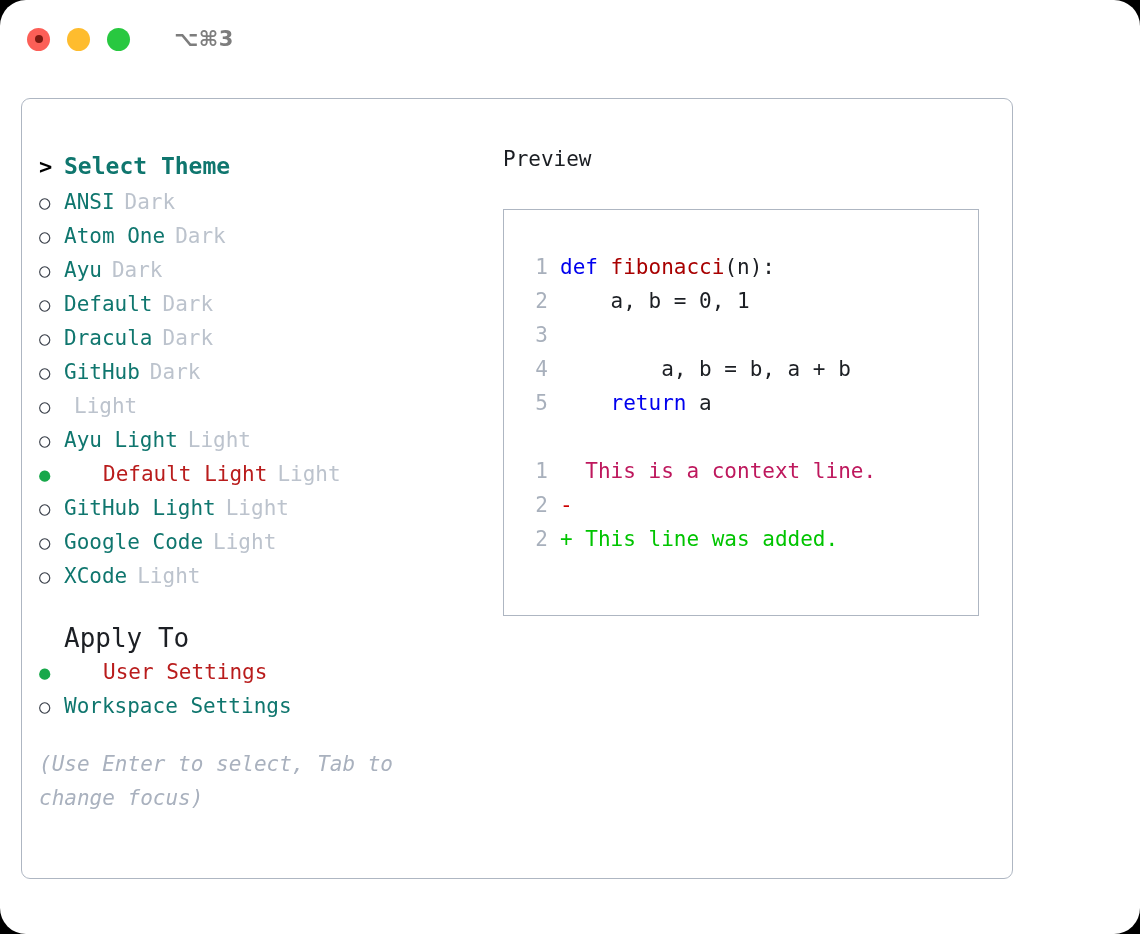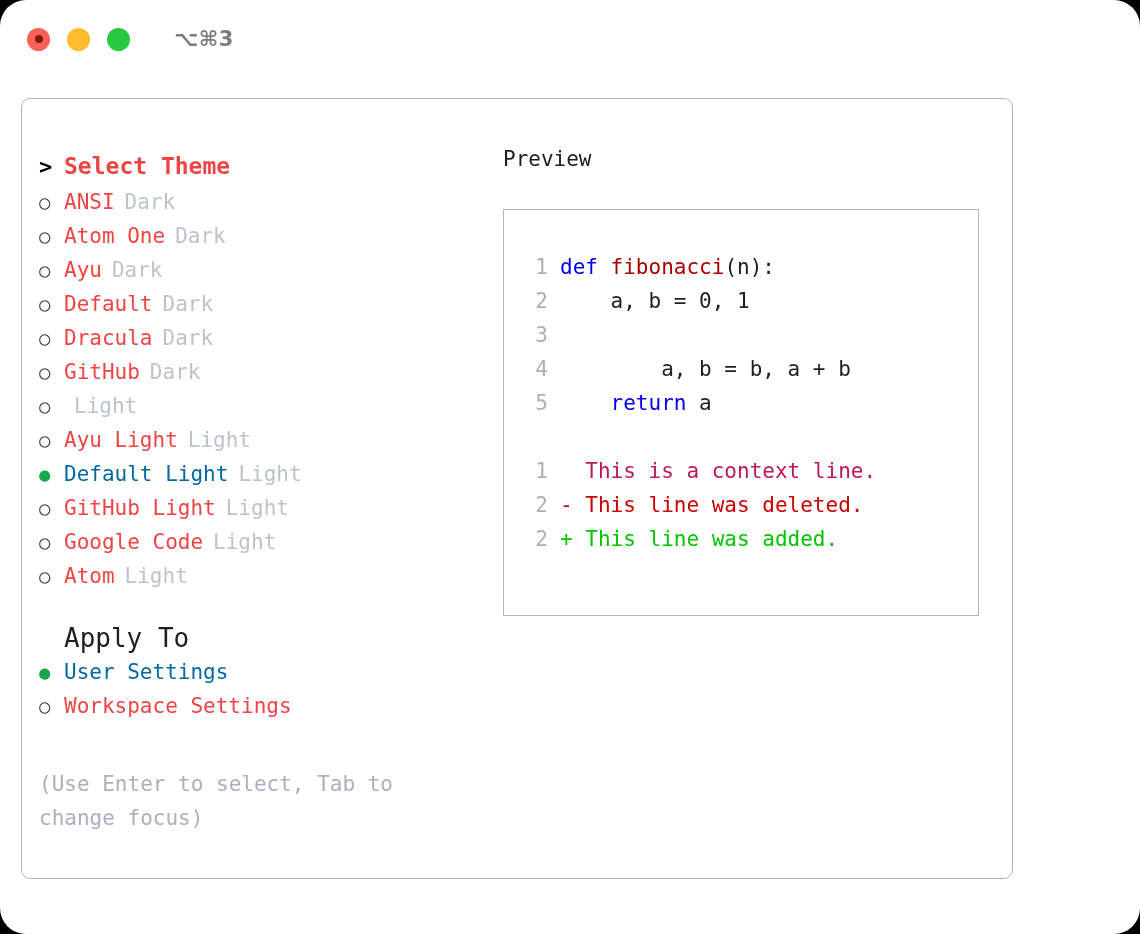--- a/index.html
+++ b/index.html
@@ -104,46 +104,47 @@
     white-space: pre;
   }
   .marker {
     width: 25px;
     flex: 0 0 25px;
     color: #3d434d;
     font-size: 19px;
     text-align: left;
   }
   .marker.selected { color: #17a84a; font-size: 19px; }
-  .label { color: #ef4444; }
-  .label.selected { color: #0369a1; }
+  .label { color: #0f766e; }
+  .label.selected { color: #b91c1c; margin-left: 39px; }
   .variant { color: #bcc3cd; margin-left: 10px; }
 
   #header-row {
     font-weight: bold;
     color: #000000;
     font-size: 23px;
     height: 38px;
     line-height: 38px;
   }
   #header-row .marker { color: #000000; font-weight: bold; font-size: 22px; }
 
   .section-title {
     color: #1c1f24;
     font-size: 26px;
   }
 
   .spacer-block { height: 28px; }
 
   #hint {
-    margin-top: 44px;
+    margin-top: 24px;
     font-size: 21px;
     line-height: 34px;
     color: #a9b1be;
     width: 410px;
+    font-style: italic;
   }
 
   
   #right-col {
     flex: 1;
     padding: 48px 0 0 11px;
     box-sizing: border-box;
   }
   #preview-heading {
     font-size: 21px;
@@ -267,21 +268,21 @@
         </div>
 
         <div class="row">
           <span class="marker">○</span>
           <span class="label">Google Code</span>
           <span class="variant">Light</span>
         </div>
 
         <div class="row">
           <span class="marker">○</span>
-          <span class="label">Atom</span>
+          <span class="label">XCode</span>
           <span class="variant">Light</span>
         </div>
 
         <div class="spacer-block"></div>
 
         <div class="row">
           <span class="marker"></span>
           <span class="section-title">Apply To</span>
         </div>
 
@@ -329,21 +330,21 @@
 
           <div class="diff-gap"></div>
 
           <div class="code-line">
             <span class="lineno">1</span>
             <span class="diff-context"> </span><span class="diff-context"> This is a context line.</span>
           </div>
 
           <div class="code-line">
             <span class="lineno">2</span>
-            <span class="diff-del">-</span><span class="diff-del"> This line was deleted.</span>
+            <span class="diff-del">-</span>
           </div>
 
           <div class="code-line">
             <span class="lineno">2</span>
             <span class="diff-add">+</span><span class="diff-add"> This line was added.</span>
           </div>
 
         </div>
       </div>
 

